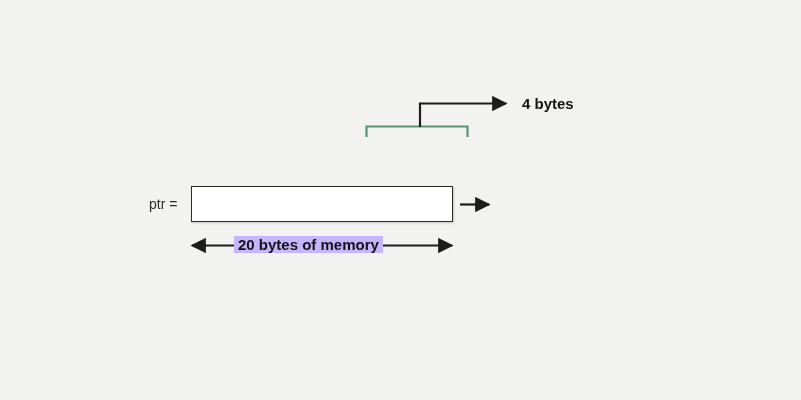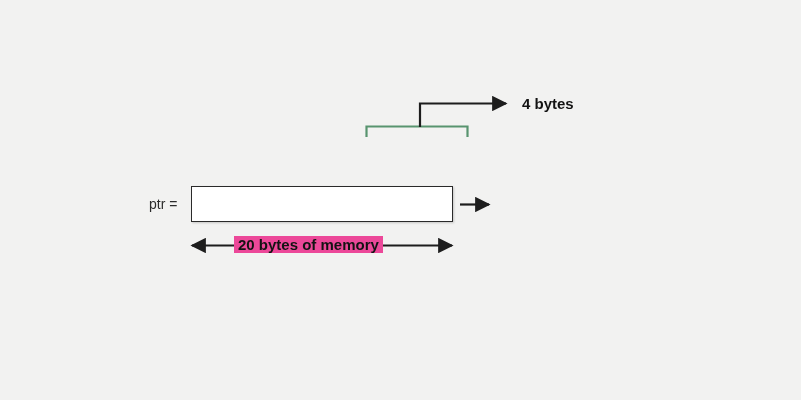--- a/index.html
+++ b/index.html
@@ -57,21 +57,21 @@
     line-height: 22px;
     color: #131313;
   }
   .measure-label {
     left: 186px;
     top: 236px;
     font-size: 15px;
     font-weight: bold;
     white-space: nowrap;
     color: #131313;
-    background: #ec4899;
+    background: #c4b5fd;
     padding: 0 4px;
   }
 
   
   .mem-block {
     left: 143px;
     top: 186px;
     width: 262px;
     height: 36px;
     background: #ffffff;

